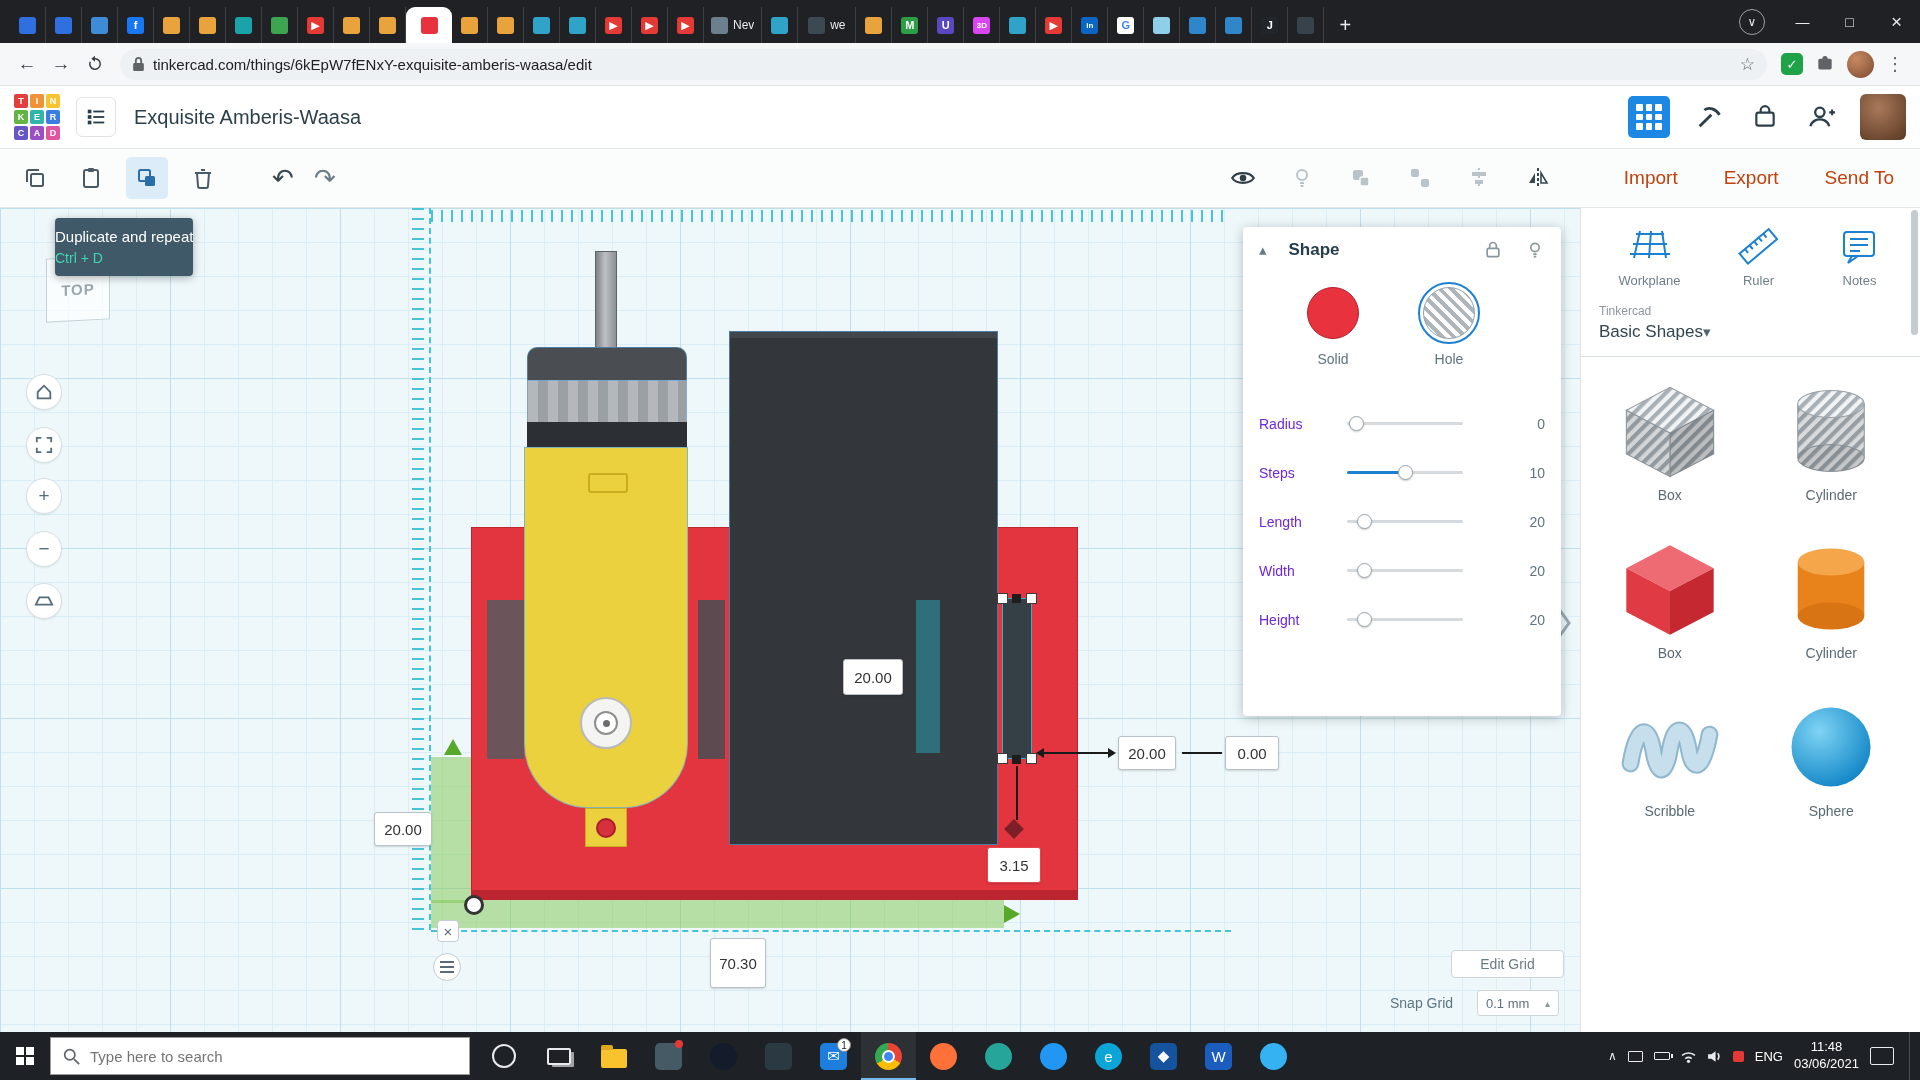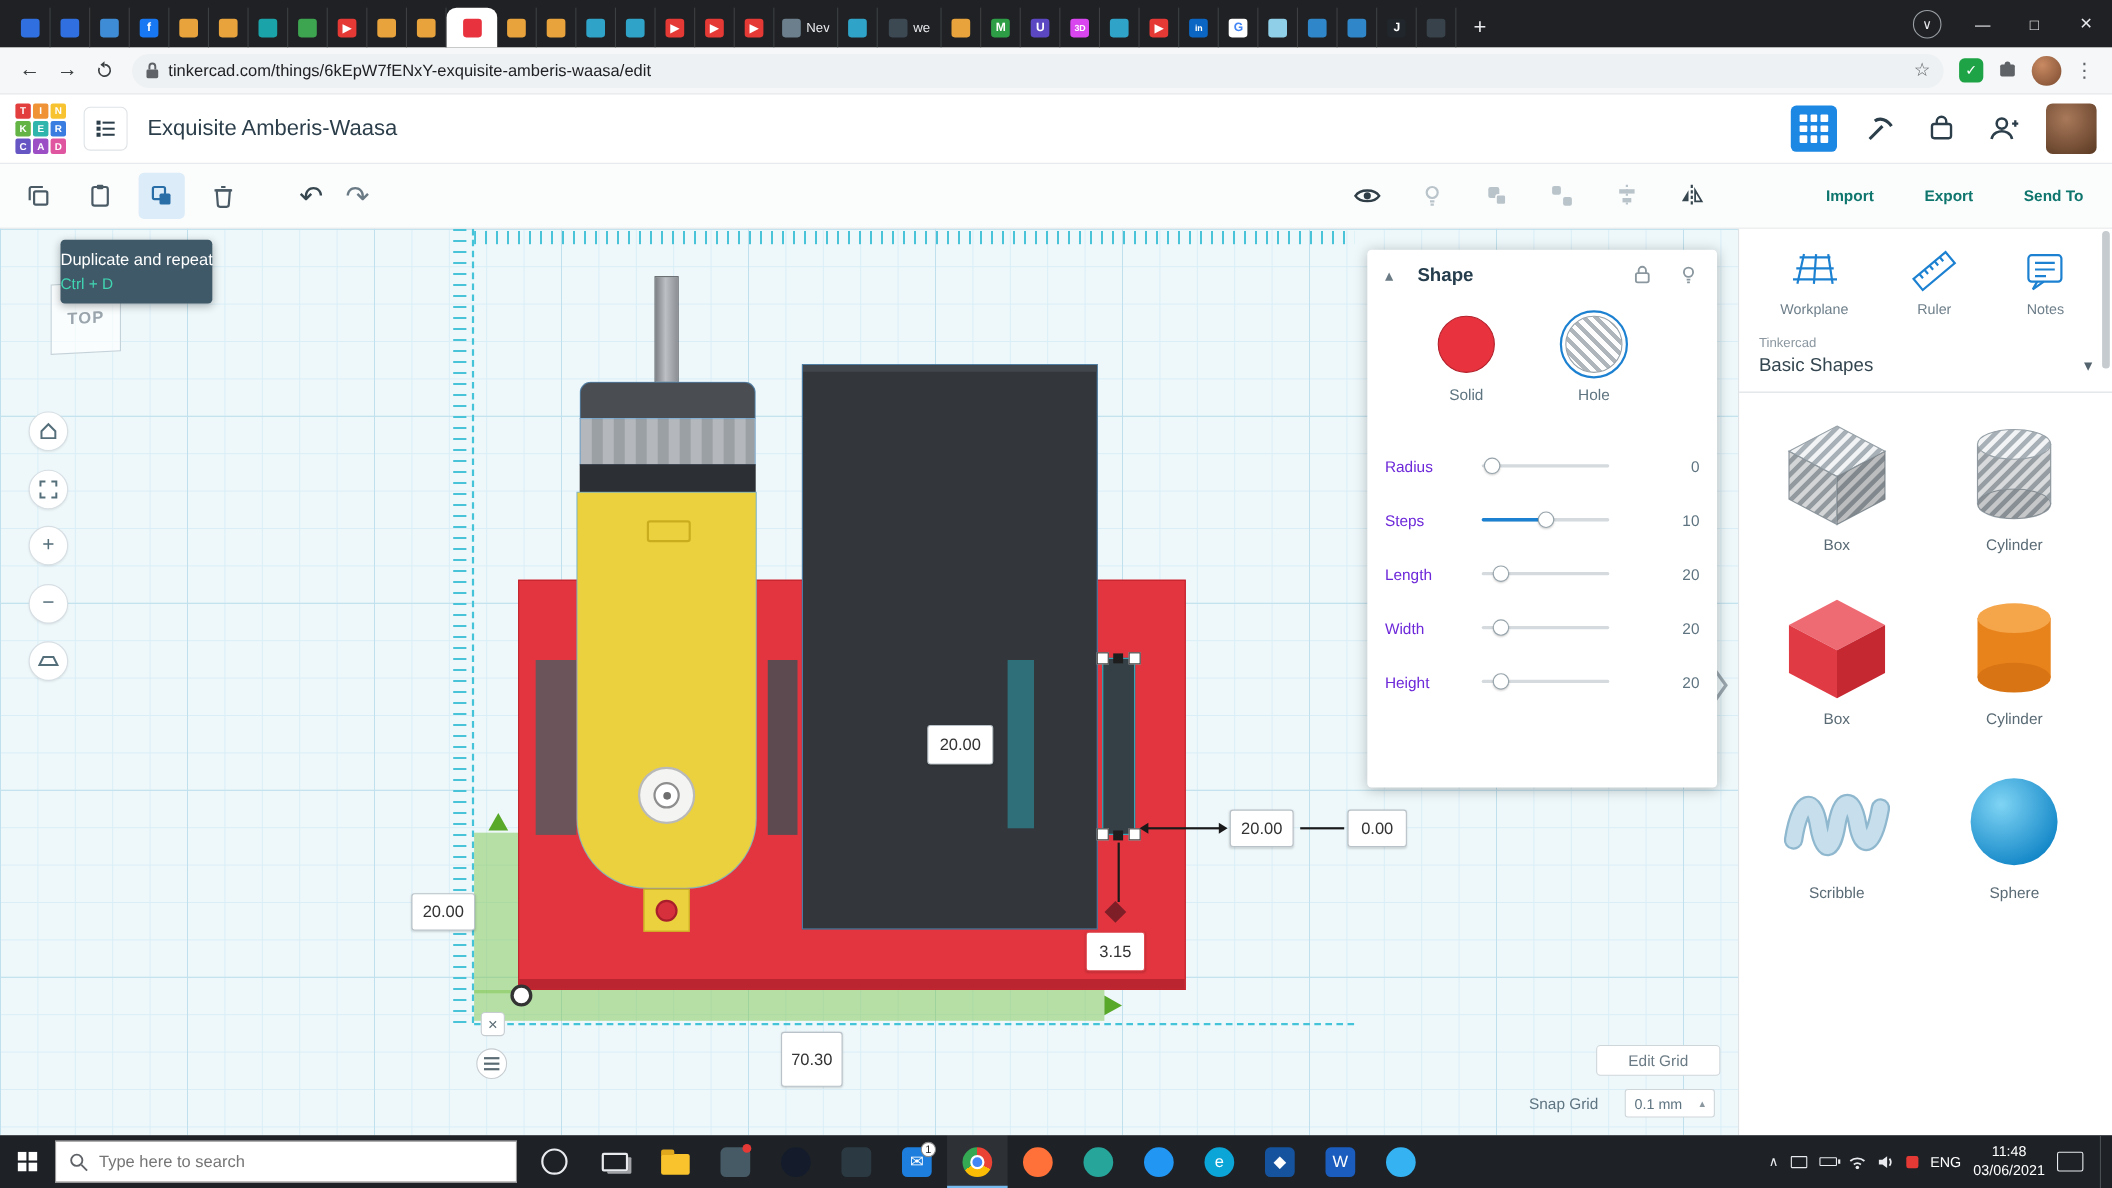--- a/index.html
+++ b/index.html
@@ -49,21 +49,21 @@
   .tc-avatar { width:46px; height:46px; border-radius:6px; background:radial-gradient(circle at 40% 30%,#a9795a,#593822); cursor:pointer; }
 
   
   .tc-toolbar { position:relative; height:59px; background:#fbfcfc; border-bottom:1px solid #e4e7e9; display:flex; align-items:center; padding-left:14px; }
   .tool-btn { width:42px; height:42px; display:flex; align-items:center; justify-content:center; border-radius:5px; margin-right:14px; cursor:pointer; }
   .tool-btn.hover { background:#dcecf9; }
   .undo-redo { font-size:26px; color:#37474f; width:42px; text-align:center; cursor:pointer; }
   .undo-redo.dim { color:#6b7b85; }
   .mid-tools { position:absolute; left:1222px; display:flex; gap:17px; }
   .right-actions { position:absolute; right:26px; display:flex; gap:46px; }
-  .action-label { font-size:14px; color:#0f766e; cursor:pointer;font-weight:bold; }
+  .action-label { font-size:19px; color:#c2410c; cursor:pointer; }
 
   
   .main { display:flex; height:824px; }
   .canvas { position:relative; width:1580px; height:824px; overflow:hidden; cursor:default;
     background-color:#eef8fb;
     background-image:
       linear-gradient(#bfe0ec 1px, transparent 1px),
       linear-gradient(90deg,#bfe0ec 1px, transparent 1px),
       linear-gradient(#d9eef6 1px, transparent 1px),
       linear-gradient(90deg,#d9eef6 1px, transparent 1px);
@@ -143,21 +143,21 @@
   .snap-label { font-size:14px; color:#5e7480; z-index:10; }
   .snap-dd { background:#fff; border:1px solid #cfd6da; border-radius:3px; font-size:13px; color:#5e7480; display:flex; align-items:center; justify-content:space-between; padding:0 8px; cursor:pointer; z-index:10; }
 
   
   .sidebar { position:relative; width:340px; height:824px; background:#fff; border-left:1px solid #dfe3e6; overflow:hidden; }
   .sb-tools { display:flex; justify-content:space-around; padding:18px 10px 10px 10px; }
   .sb-tool { display:flex; flex-direction:column; align-items:center; gap:7px; cursor:pointer; }
   .sb-tool span { font-size:13px; color:#6e7f8a; }
   .sb-dropdown { padding:6px 18px 14px 18px; border-bottom:1px solid #d9dee1; cursor:pointer; }
   .sb-dd-small { font-size:12px; color:#8b97a0; }
-  .sb-dd-row { display:flex; align-items:center; justify-content:space-between; margin-top:4px; }
+  .sb-dd-row { display:flex; align-items:center; justify-content:flex-start; margin-top:4px; }
   .sb-dd-row b { font-size:17px; color:#33454f; font-weight:normal; }
   .sb-dd-caret { color:#54646e; font-size:15px; }
   .sb-grid { display:grid; grid-template-columns:1fr 1fr; row-gap:34px; padding:22px 8px; justify-items:center; }
   .shape-item { display:flex; flex-direction:column; align-items:center; gap:4px; cursor:pointer; }
   .shape-item span { font-size:14px; color:#5a6b75; }
   .sb-scroll { position:absolute; right:2px; top:2px; width:7px; height:818px; }
   .sb-thumb { width:7px; height:125px; background:#c5cbcf; border-radius:4px; }
 
   
   .taskbar { position:relative; height:48px; background:#1e2227; display:flex; align-items:center; }

